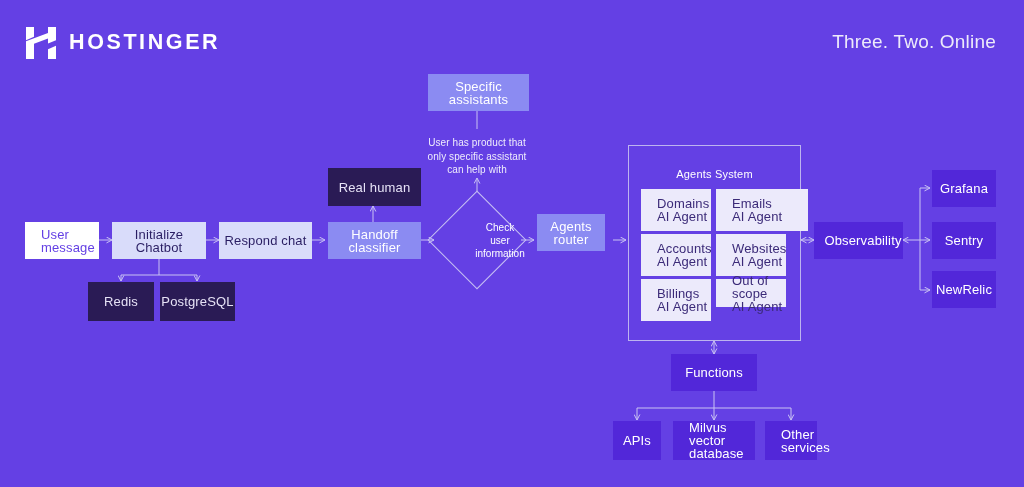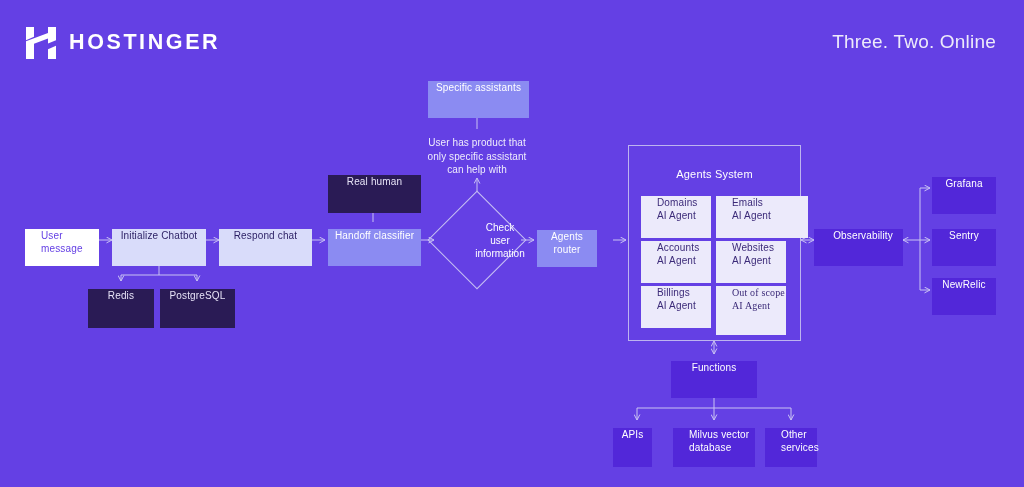--- a/index.html
+++ b/index.html
@@ -19,22 +19,22 @@
     letter-spacing: 2.6px; line-height: 1;
   }
   .tagline {
     position: absolute; right: 28px; top: 31px;
     color: #EDEAFA; font-size: 19px; letter-spacing: .2px; white-space: nowrap;
   }
 
   
   .node {
     position: absolute; display: flex; flex-direction: column;
-    font-size: 10px; line-height: 13px;
-    letter-spacing: .15px; white-space: pre-line; margin-top: 7px;
+    justify-content: center; font-size: 13px; line-height: 13px;
+    letter-spacing: .15px; white-space: pre-line;
   }
   .node.c  { align-items: center; text-align: center; }
   .node.l  { align-items: flex-start; text-align: left; padding-left: 16px; }
 
   
   .sk-white   { background: #FFFFFF; color: #6440E4; }
   .sk-pale    { background: #D9DCFA; color: #2A1E63; }
   .sk-peri    { background: #8B8BF2; color: #FFFFFF; }
   .sk-agent   { background: #ECEAFB; color: #3B2A78; }
   .sk-deep    { background: #5227D9; color: #FFFFFF; }
@@ -170,21 +170,21 @@
   </div>
 
   <div class="annot" style="left:413px; top:136px; width:128px;">User has product that
 only specific assistant
 can help with</div>
 
   <div class="node c sk-peri" style="left:428px; top:74px; width:101px; height:37px;">
     <span>Specific assistants</span>
   </div>
 
-  <div class="node c sk-peri" style="left:537px; top:223px; width:60px; height:37px;">
+  <div class="node c sk-peri" style="left:537px; top:214px; width:68px; height:37px;">
     <span>Agents router</span>
   </div>
 
   <div class="panel" style="left:628px; top:145px; width:173px; height:196px;">
     <div class="panel-title">Agents System</div>
   </div>
 
   <div class="node l sk-agent" style="left:641px; top:189px; width:70px; height:42px;">
     <span>Domains
 AI Agent</span>
@@ -198,21 +198,21 @@
 AI Agent</span>
   </div>
   <div class="node l sk-agent" style="left:716px; top:234px; width:70px; height:42px;">
     <span>Websites
 AI Agent</span>
   </div>
   <div class="node l sk-agent" style="left:641px; top:279px; width:70px; height:42px;">
     <span>Billings
 AI Agent</span>
   </div>
-  <div class="node l sk-agent" style="left:716px; top:279px; width:70px; height:49px;font-family:Liberation Serif, serif;">
+  <div class="node l sk-agent" style="left:716px; top:279px; width:70px; height:28px;">
     <span>Out of scope
 AI Agent</span>
   </div>
 
   <div class="node c sk-deep" style="left:814px; top:222px; width:89px; height:37px;padding-left:9px;">
     <span>Observability</span>
   </div>
 
   <div class="node c sk-deep" style="left:932px; top:170px; width:64px; height:37px;">
     <span>Grafana</span>
@@ -221,21 +221,21 @@
     <span>Sentry</span>
   </div>
   <div class="node c sk-deep" style="left:932px; top:271px; width:64px; height:37px;">
     <span>NewRelic</span>
   </div>
 
   <div class="node c sk-deep" style="left:671px; top:354px; width:86px; height:37px;">
     <span>Functions</span>
   </div>
 
-  <div class="node c sk-deep" style="left:613px; top:421px; width:39px; height:39px;">
+  <div class="node c sk-deep" style="left:613px; top:421px; width:48px; height:39px;">
     <span>APIs</span>
   </div>
   <div class="node l sk-deep" style="left:673px; top:421px; width:82px; height:39px;">
     <span>Milvus vector
 database</span>
   </div>
   <div class="node l sk-deep" style="left:765px; top:421px; width:52px; height:39px;">
     <span>Other
 services</span>
   </div>

